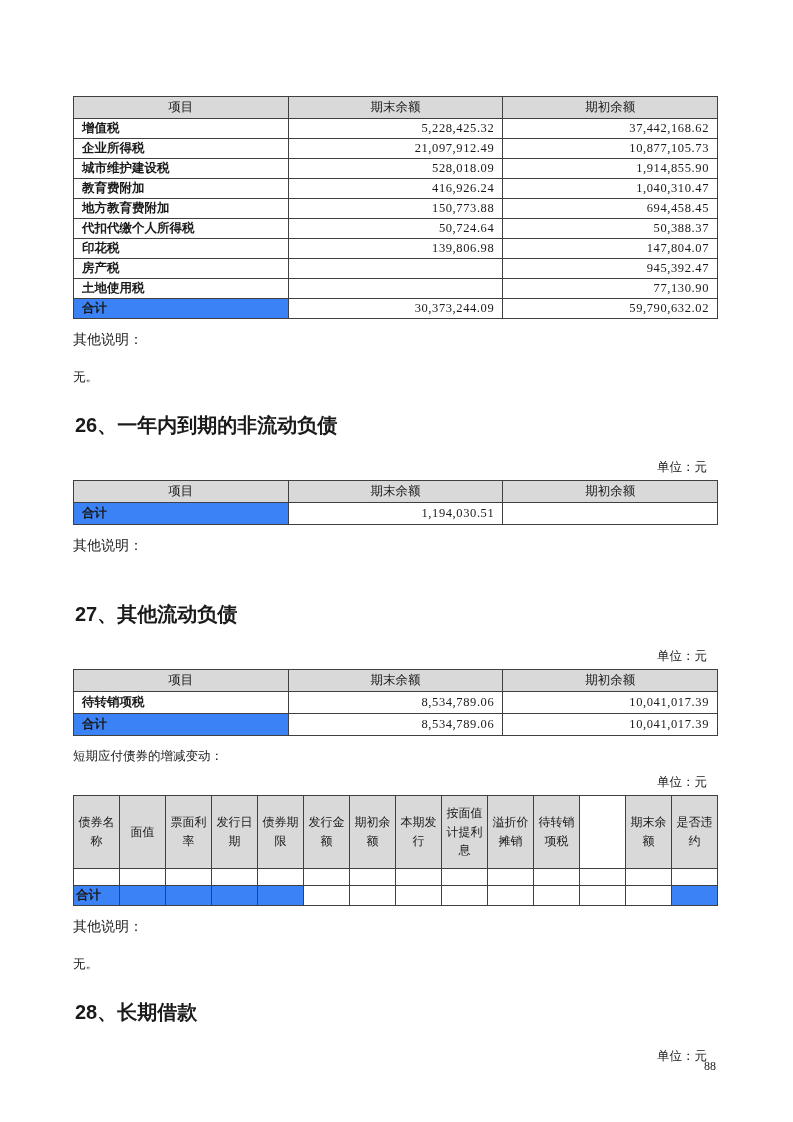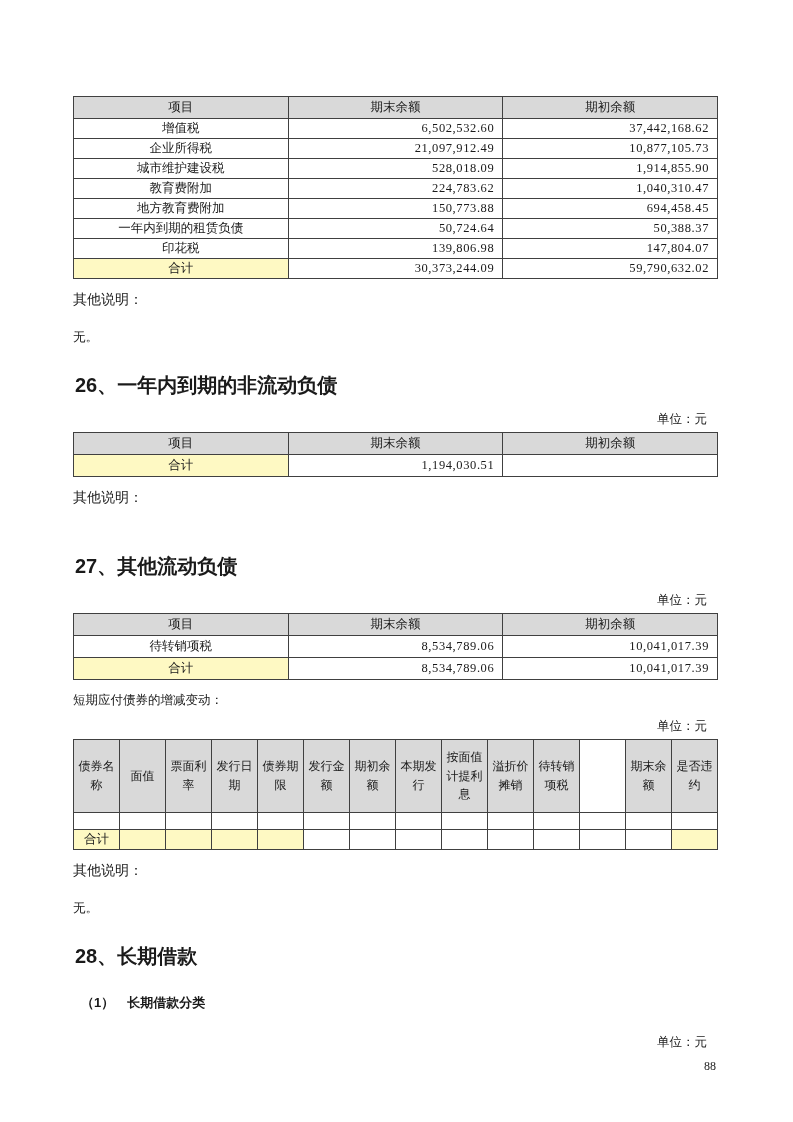--- a/index.html
+++ b/index.html
@@ -20,24 +20,24 @@
   table { border-collapse:collapse; width:645px; table-layout:fixed;border-radius:20px; }
   td, th {
     border:1px solid #404040;
     font-size:12.5px;
     font-weight:normal;
     padding:1px 8px;
     overflow:hidden;
     white-space:nowrap;
   }
   th.col-head { background:#d9d9d9; text-align:center; height:19px; }
-  td.label { text-align:center; }
+  td.label { text-align:left;font-weight:bold; }
   td.num   { text-align:right; letter-spacing:0.6px; }
   .tax-table td { height:16.5px; }
-  .gray { background:#fef9c3; }
+  .gray { background:#3b82f6; }
   .t3 td { height:19px; }
   
   .bond-table th {
     background:#d9d9d9;
     text-align:center;
     vertical-align:middle;
     font-size:12px;
     padding:4px 2px;
     height:64px;
     white-space:normal;
@@ -57,21 +57,21 @@
   }
   .sub-title {
     font-family:"Liberation Sans","DejaVu Sans",sans-serif;
     font-weight:bold;
     font-size:13px;
     margin:24px 0 0 8px;
   }
   .unit {
     font-size:12.5px;
     text-align:right;
-    margin:12px 11px 4px 0;
+    margin:20px 11px 4px 0;
   }
   .unit.tight { margin-top:9px; }
   .caption { font-size:12.5px; margin:12px 0 0 0; }
   .page-num {
     position:absolute;
     right:77px; bottom:48px;
     font-size:12px;
   }
   .top-space { height:96px; }
 </style>
@@ -83,52 +83,62 @@
 
   <table class="tax-table">
     <tbody>
         <tr>
       <th class="col-head">项目</th>
       <th class="col-head">期末余额</th>
       <th class="col-head">期初余额</th>
     </tr>
     <tr>
       <td class="label">增值税</td>
-      <td class="num">6,502,532.60</td>
+      <td class="num">5,228,425.32</td>
       <td class="num">37,442,168.62</td>
     </tr>
     <tr>
       <td class="label">企业所得税</td>
       <td class="num">21,097,912.49</td>
       <td class="num">10,877,105.73</td>
     </tr>
     <tr>
       <td class="label">城市维护建设税</td>
       <td class="num">528,018.09</td>
       <td class="num">1,914,855.90</td>
     </tr>
     <tr>
       <td class="label">教育费附加</td>
-      <td class="num">224,783.62</td>
+      <td class="num">416,926.24</td>
       <td class="num">1,040,310.47</td>
     </tr>
     <tr>
       <td class="label">地方教育费附加</td>
       <td class="num">150,773.88</td>
       <td class="num">694,458.45</td>
     </tr>
     <tr>
-      <td class="label">一年内到期的租赁负债</td>
+      <td class="label">代扣代缴个人所得税</td>
       <td class="num">50,724.64</td>
       <td class="num">50,388.37</td>
     </tr>
     <tr>
       <td class="label">印花税</td>
       <td class="num">139,806.98</td>
       <td class="num">147,804.07</td>
+    </tr>
+    <tr>
+      <td class="label">房产税</td>
+      <td class="num"></td>
+      <td class="num">945,392.47</td>
+    </tr>
+    <tr>
+      <td class="label">土地使用税</td>
+      <td class="num"></td>
+      <td class="num">77,130.90</td>
     </tr>
     <tr>
       <td class="label gray">合计</td>
       <td class="num">30,373,244.09</td>
       <td class="num">59,790,632.02</td>
     </tr>
   </tbody>
     </table>
 
   <div class="note">其他说明：</div>
@@ -230,17 +240,16 @@
       <td></td>
       <td class="gray"></td>
     </tr>
   </tbody>
     </table>
 
   <div class="note">其他说明：</div>
   <div class="none">无。</div>
 
   <div class="sec-title">28、长期借款</div>
-  <div class="sub-title">（1）　长期借款分类</div>
   <div class="unit" style="margin-top:22px;">单位：元</div>
 </div>
 
 <div class="page-num">88</div>
 
 </body></html>

